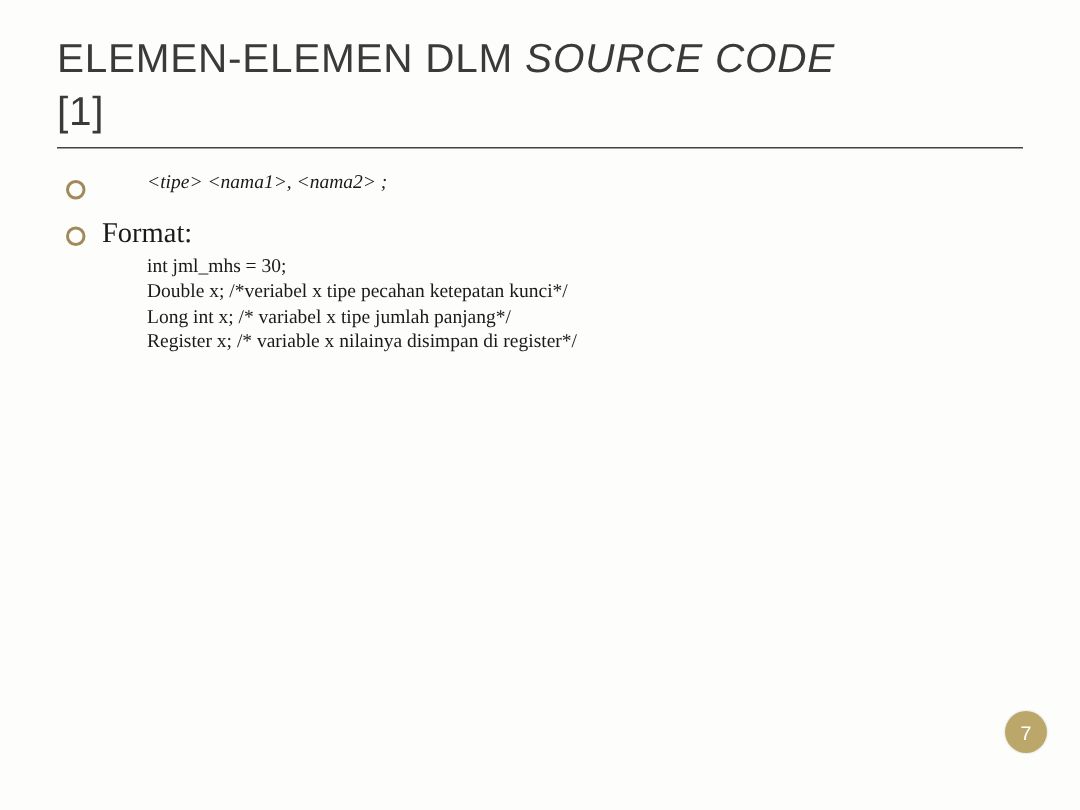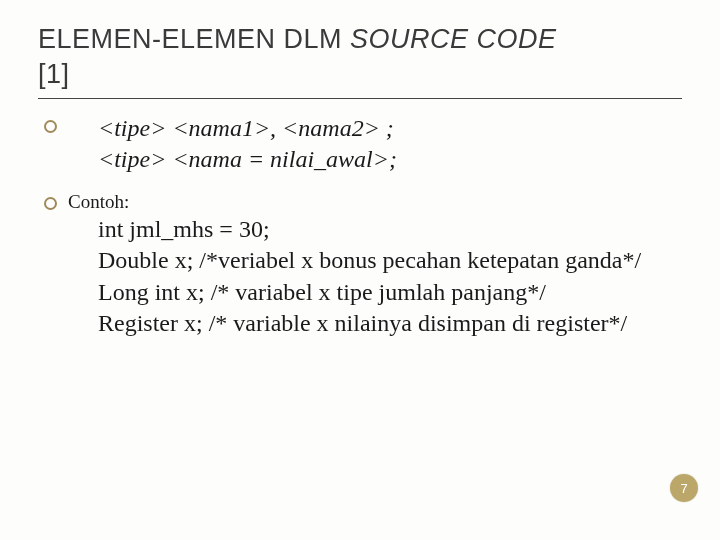--- a/index.html
+++ b/index.html
@@ -45,21 +45,21 @@
     left: 2px;
     top: 7px;
     width: 9px;
     height: 9px;
     border: 2px solid #a08a5a;
     border-radius: 50%;
     background: transparent;
   }
   .sub {
     padding-left: 30px;
-    font-size: 24px;
+    font-size: 13px;
     line-height: 1.3;
   }
   .sub .line { display: block; }
   .italic { font-style: italic; }
   .u { text-decoration: underline; }
   .pagebadge {
     position: absolute;
     right: 22px;
     bottom: 38px;
     width: 28px;
@@ -83,29 +83,28 @@
   <h1 class="title">
     <span>ELEMEN-ELEMEN DLM </span><span class="italic">SOURCE CODE</span><br><span> [1]</span>
   </h1>
 
   <ul class="top">
 
 
     <li>
       <div class="sub">
         <span class="line italic">&lt;tipe&gt; &lt;nama1&gt;, &lt;nama2&gt; ;</span>
-        <span class="line italic">&lt;tipe&gt; &lt;nama = nilai_awal&gt;;</span>
       </div>
     </li>
 
     <li>
-      <span>Contoh:</span>
+      <span>Format:</span>
       <div class="sub">
         <span class="line">int jml_mhs = 30;</span>
-        <span class="line">Double x; /*veriabel x bonus pecahan ketepatan ganda*/</span>
+        <span class="line">Double x; /*veriabel x tipe pecahan ketepatan kunci*/</span>
         <span class="line">Long int x; /* variabel x tipe jumlah panjang*/</span>
         <span class="line">Register x; /* variable x nilainya disimpan di register*/</span>
       </div>
     </li>
 
   </ul>
 
 </div>
 
 <div class="pagebadge">

